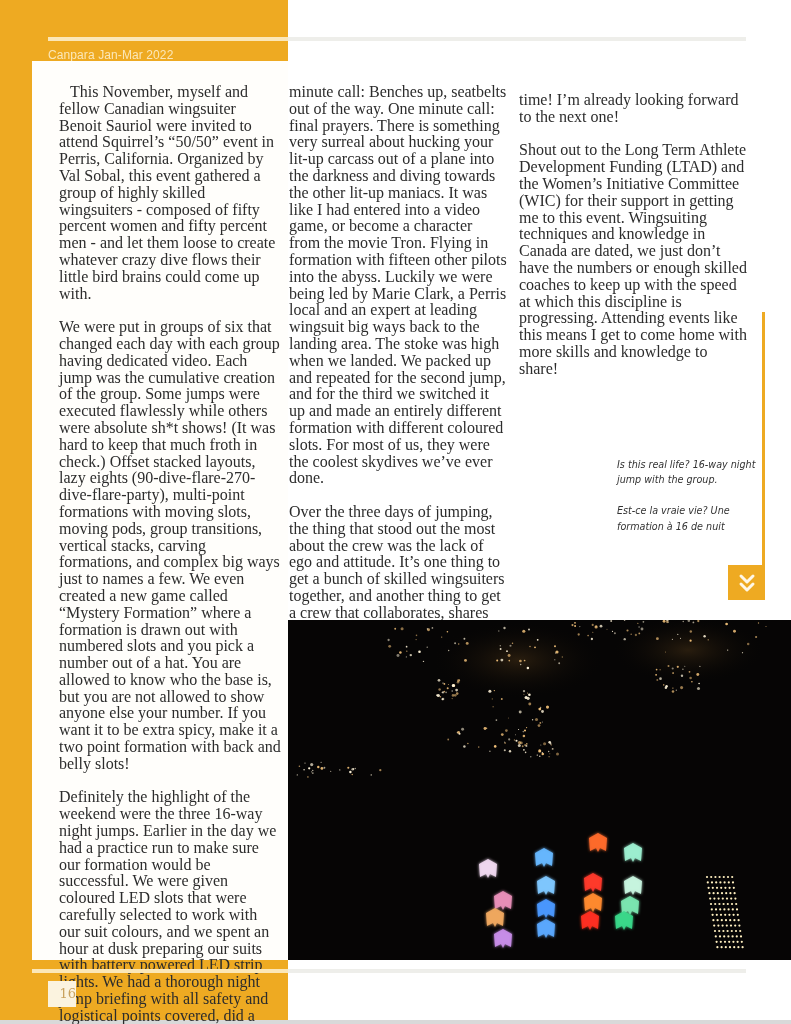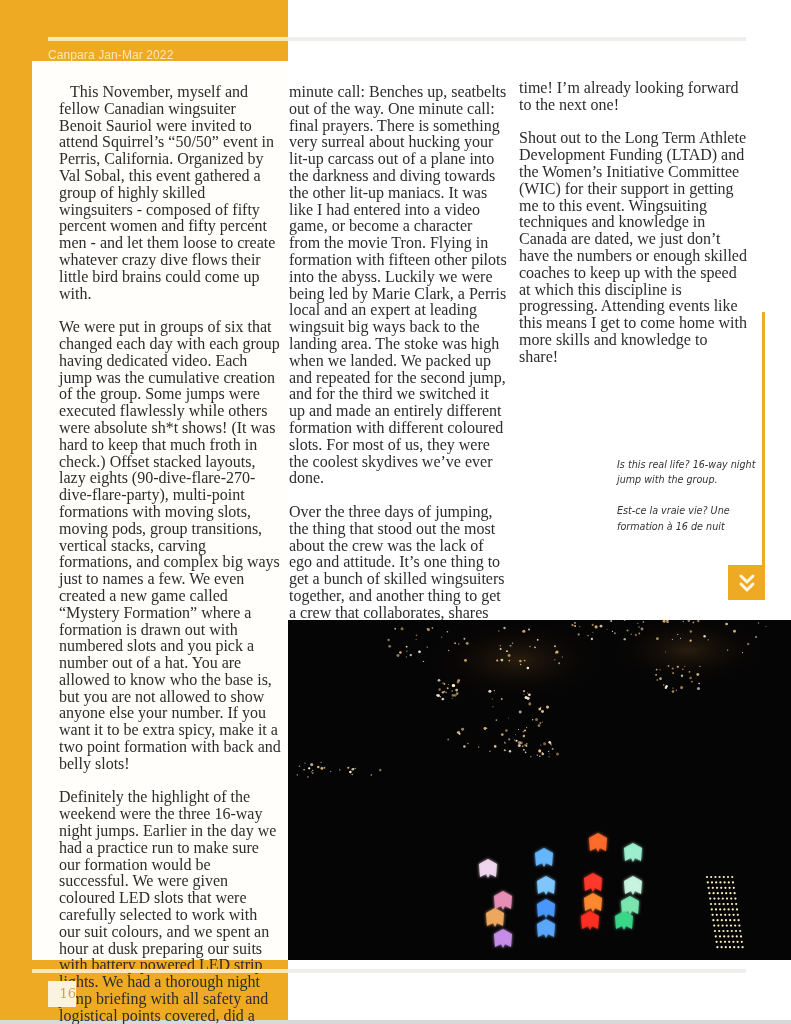--- a/index.html
+++ b/index.html
@@ -14,21 +14,21 @@
     #footer-rule-light { position: absolute; left: 32px; top: 969px; width: 256px; height: 4px; background: #fbe7b8; }
     #footer-rule-grey { position: absolute; left: 288px; top: 969px; width: 458px; height: 4px; background: #eeeeea; }
     #running-head { position: absolute; left: 48px; top: 48px; font-family: "Liberation Sans", sans-serif; font-size: 12px; color: #fbe7b8; letter-spacing: 0.1px; }
     #content-panel { position: absolute; left: 32px; top: 61px; width: 256px; height: 899px; background: #fffefb; }
     #page-number { position: absolute; left: 48px; top: 973px; width: 28px; height: 26px; background: #fbf3df; color: #c9a25e; font-family: "DejaVu Serif", serif; font-size: 13px; text-align: right; line-height: 26px; margin-top: 8px; }
     .col { position: absolute; font-family: Liberation Serif, serif; font-size: 16px; line-height: 16.8px; color: #2c2c2c; }
     .col p { margin: 0 0 16.8px 0; }
     #col-1 { left: 59px; top: 84px; width: 222px; }
     #col-1 p:first-child { text-indent: 11px; }
     #col-2 { left: 289px; top: 84px; width: 218px; }
-    #col-3 { left: 519px; top: 80px; width: 230px; }
+    #col-3 { left: 519px; top: 92px; width: 230px; }
     #caption-rule { position: absolute; left: 762px; top: 312px; width: 3px; height: 256px; background: #eeaa22; }
     #caption { position: absolute; left: 617px; top: 425px; width: 142px; font-family: "DejaVu Sans", sans-serif; font-style: italic; font-size: 9.6px; line-height: 15.4px; color: #333; margin-top: 32px; }
     #caption p { margin: 0 0 15.4px 0; }
     #chevron-box { position: absolute; left: 728px; top: 565px; width: 37px; height: 35px; background: #eeaa22; display: flex; align-items: center; justify-content: center; }
     #photo { position: absolute; left: 288px; top: 620px; width: 503px; height: 340px; background: #050404; overflow: hidden; }
   </style>
 </head>
 <body>
 
 <div id="left-bar" class="orange"></div>

